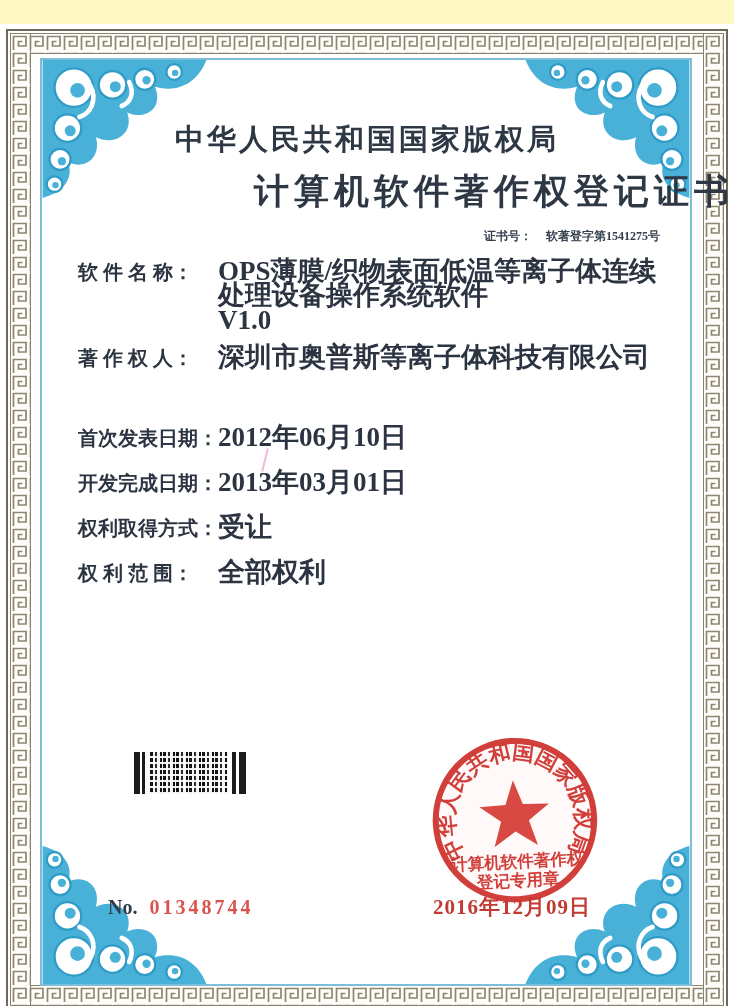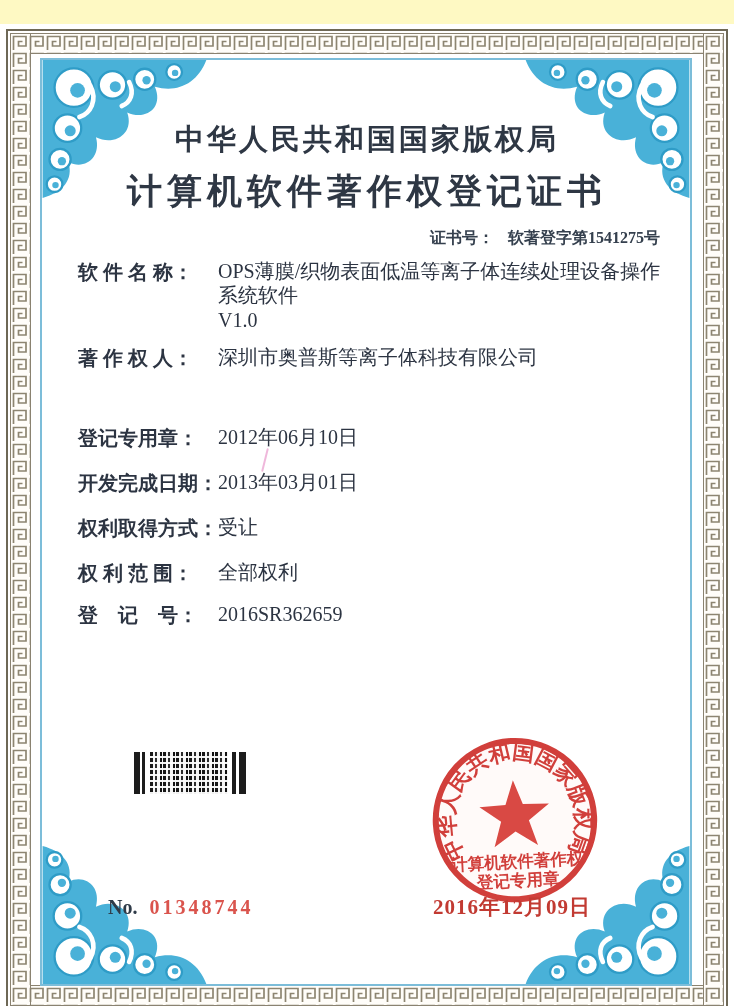--- a/index.html
+++ b/index.html
@@ -32,35 +32,35 @@
   .c-tr { top:60px; right:44px; transform:scaleX(-1); }
   .c-bl { bottom:22px; left:42px; transform:scaleY(-1); }
   .c-br { bottom:22px; right:44px; transform:scale(-1,-1); }
   .authority {
     position:absolute; top:120px; left:0; width:100%;
     text-align:center; font-size:29px; font-weight:bold;
     letter-spacing:3px; color:#2e3744;
   }
   .cert-title {
     position:absolute; top:168px; left:0; width:100%;
-    text-align:center; font-size:35px; font-weight:bold;
+    text-align:right; font-size:35px; font-weight:bold;
     letter-spacing:5px; color:#2e3744;
   }
   .cert-no {
     position:absolute; top:228px; right:74px;
-    font-size:16px; font-weight:bold; color:#35404e;
+    font-size:12px; font-weight:bold; color:#35404e;
   }
   .cert-no .lbl { margin-right:14px; }
   .row { position:absolute; left:78px; display:flex; align-items:flex-start;justify-content:space-between; }
   .row .lbl {
     width:138px; flex:0 0 138px; font-size:20px; font-weight:bold;
     color:#2c3442; white-space:nowrap;
   }
   .row .val {
-    margin-left:2px; width:452px; font-size:20px; font-weight:normal;
+    margin-left:2px; width:452px; font-size:27px; font-weight:bold;
     color:#2c3442; line-height:24px;
   }
   .r0 { top:259px; } .r1 { top:345px; } .r2 { top:425px; }
   .r3 { top:470px; } .r4 { top:515px; } .r5 { top:560px; } .r6 { top:602px; }
   .version { margin-top:1px; }
   .statement {
     position:absolute; top:650px; left:64px; width:599px;
     font-size:20px; line-height:46px; font-weight:bold;
     color:#2c3442; text-indent:2em; text-align:justify;
   }
@@ -183,38 +183,34 @@
     <span class="val">
       <span>OPS薄膜/织物表面低温等离子体连续处理设备操作系统软件</span>
       <span class="version" style="display:block">V1.0</span>
     </span>
   </div>
   <div class="row r1">
     <span class="lbl">著 作 权 人：</span>
     <span class="val">深圳市奥普斯等离子体科技有限公司</span>
   </div>
   <div class="row r2">
-    <span class="lbl">登记专用章：</span>
+    <span class="lbl">首次发表日期：</span>
     <span class="val">2012年06月10日</span>
   </div>
   <div class="row r3">
     <span class="lbl">开发完成日期：</span>
     <span class="val">2013年03月01日</span>
   </div>
   <div class="row r4">
     <span class="lbl">权利取得方式：</span>
     <span class="val">受让</span>
   </div>
   <div class="row r5">
     <span class="lbl">权 利 范 围：</span>
     <span class="val">全部权利</span>
-  </div>
-  <div class="row r6">
-    <span class="lbl">登　记　号：</span>
-    <span class="val">2016SR362659</span>
   </div>
 
 
   <div class="pink-mark"></div>
 
   <div class="barcode"></div>
 
   <svg class="seal" viewBox="0 0 200 200">
     <circle cx="100" cy="99" r="91" fill="rgba(255,80,70,0.03)" stroke="#cf3531" stroke-width="7"></circle>
     <path id="ringArc" d="M46.4,144 A70,70 0 1 1 153.6,144" fill="none"></path>

